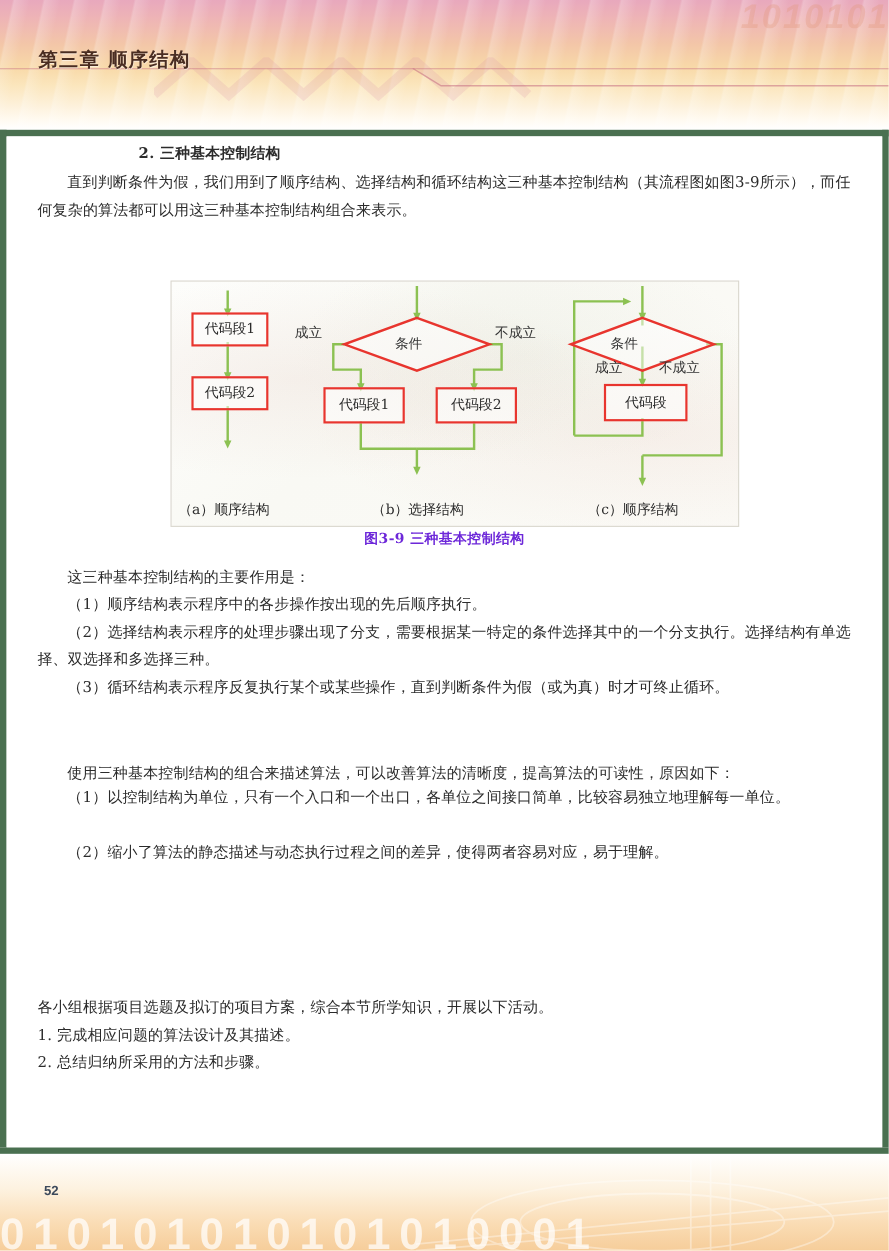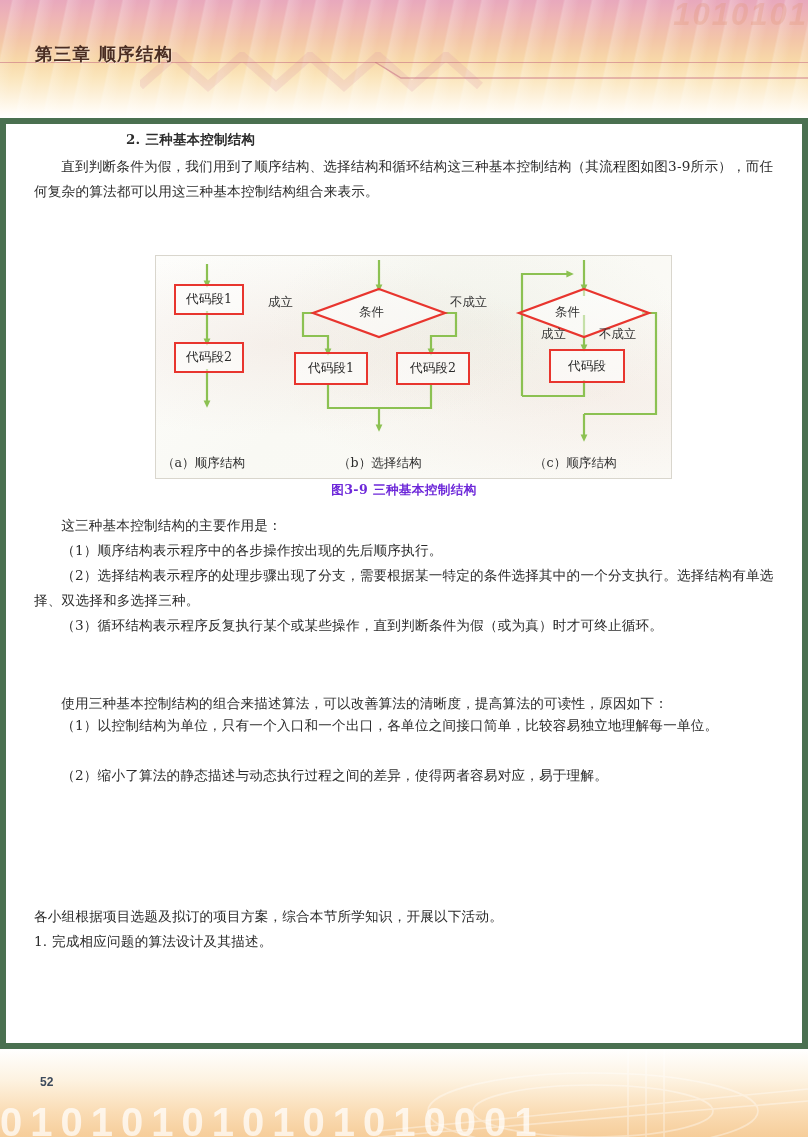--- a/index.html
+++ b/index.html
@@ -272,20 +272,21 @@
     <div class="para-block body-text p-indent" style="top:414px;">（1）顺序结构表示程序中的各步操作按出现的先后顺序执行。</div>
     <div class="para-block body-text p-indent" style="top:439px;">（2）选择结构表示程序的处理步骤出现了分支，需要根据某一特定的条件选择其中的一个分支执行。选择结构有单选择、双选择和多选择三种。</div>
     <div class="para-block body-text p-indent" style="top:489px;">（3）循环结构表示程序反复执行某个或某些操作，直到判断条件为假（或为真）时才可终止循环。</div>
     <div class="para-block body-text p-indent" style="top:541px;margin-top:26px;">使用三种基本控制结构的组合来描述算法，可以改善算法的清晰度，提高算法的可读性，原因如下：</div>
     <div class="para-block body-text p-indent" style="top:589px;">（1）以控制结构为单位，只有一个入口和一个出口，各单位之间接口简单，比较容易独立地理解每一单位。</div>
     <div class="para-block body-text p-indent" style="top:639px;">（2）缩小了算法的静态描述与动态执行过程之间的差异，使得两者容易对应，易于理解。</div>
 
 
     <div class="proj-text body-text" style="top:780px;">各小组根据项目选题及拟订的项目方案，综合本节所学知识，开展以下活动。</div>
     <div class="proj-text body-text" style="top:805px;">1. 完成相应问题的算法设计及其描述。</div>
+    <div class="proj-text body-text" style="top:830px;">2. 总结归纳所采用的方法和步骤。</div>
   </div>
 
   <div class="footer">
     <svg class="ft-arcs" viewBox="0 0 430 88" preserveAspectRatio="none">
       <g fill="none" stroke="#ffffff" stroke-width="1.6" opacity="0.75">
         <ellipse cx="215" cy="62" rx="120" ry="26"></ellipse>
         <ellipse cx="215" cy="62" rx="165" ry="38"></ellipse>
         <path d="M0 82 L430 40"></path>
         <path d="M0 88 L430 52"></path>
         <path d="M250 0 L250 88"></path>

